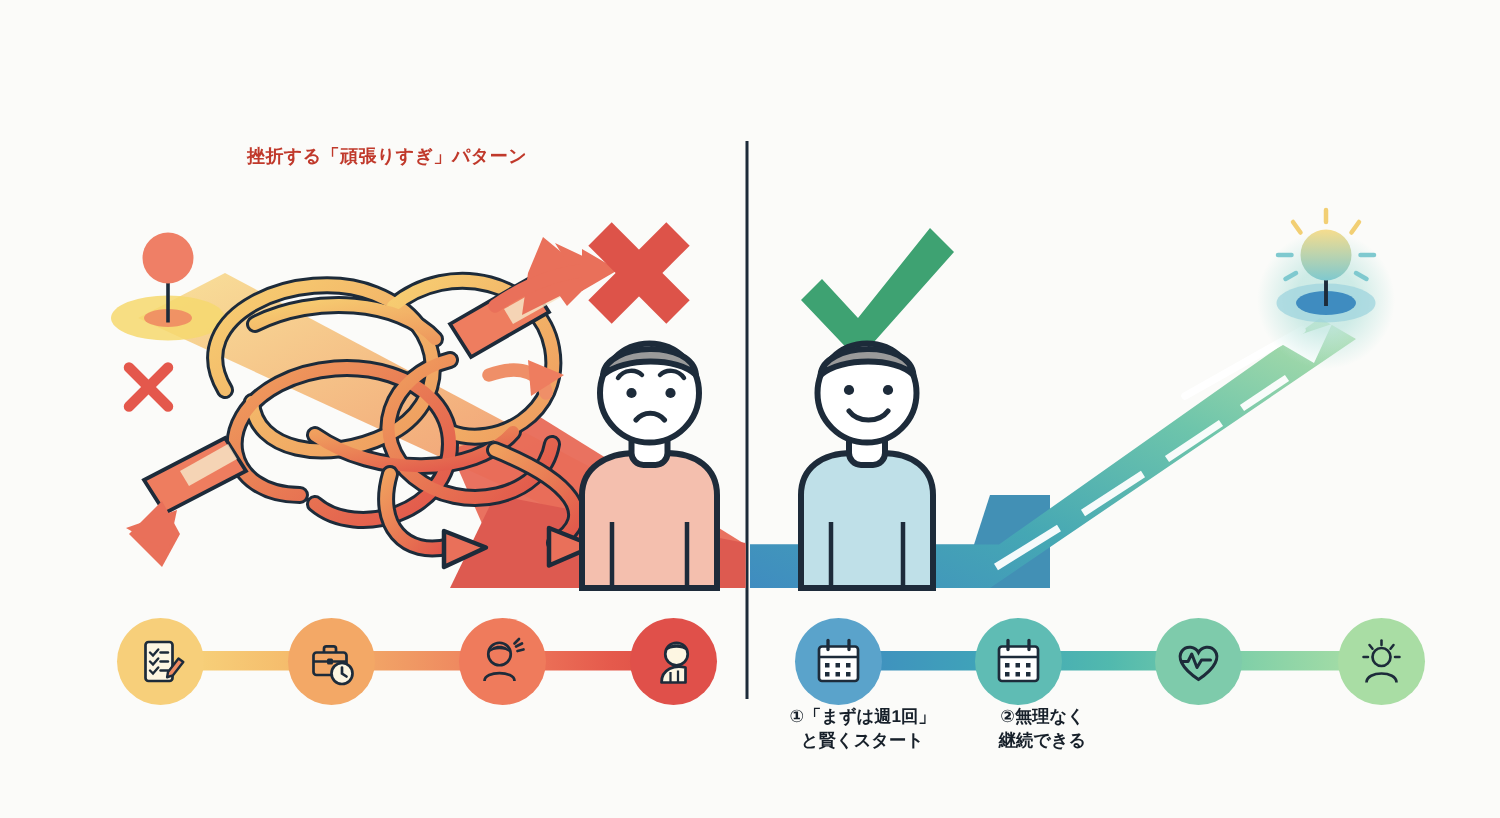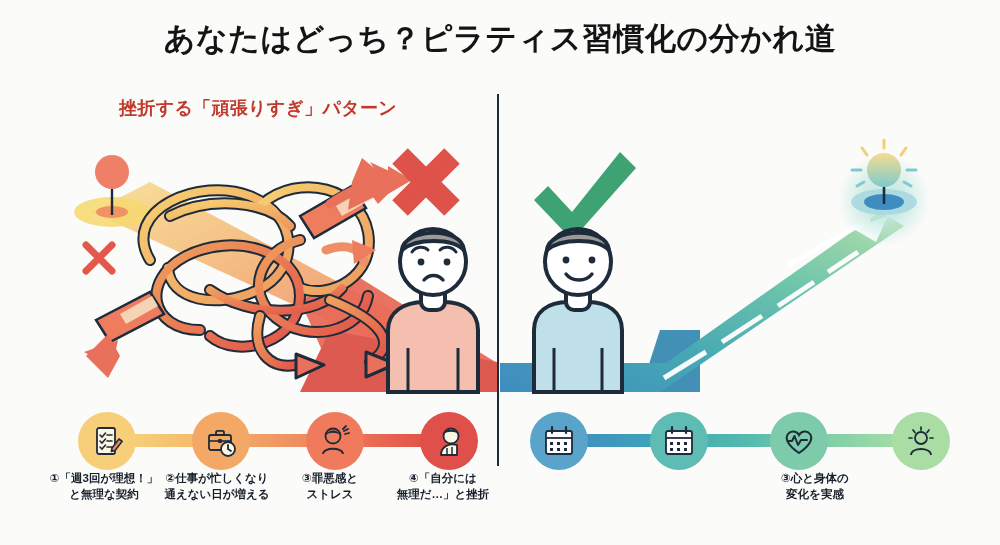--- a/index.html
+++ b/index.html
@@ -14,21 +14,21 @@
 
   
   .title{
     position:absolute;left:0;top:18px;width:1000px;text-align:center;
     font-size:31px;font-weight:700;color:#141414;letter-spacing:.5px;
   }
 
   
   .col-head{
     position:absolute;top:96px;width:420px;text-align:center;
-    font-size:18px;font-weight:700;letter-spacing:.3px;
+    font-size:12px;font-weight:700;letter-spacing:.3px;
   }
   .col-head.left{left:48px;color:#c0392b;}
   .col-head.right{left:530px;color:#2b6f95;}
 
   
   .divider{
     position:absolute;left:497px;top:94px;width:2px;height:372px;
     background:#1d2b3a;
   }
 
@@ -58,21 +58,20 @@
   .cap{
     position:absolute;top:0;width:120px;text-align:center;
     font-size:11.5px;line-height:1.42;color:#17202a;font-weight:700;
   }
 </style>
 </head>
 <body>
 
 <div id="stage">
 
-  <div class="title">あなたはどっち？ピラティス習慣化の分かれ道</div>
 
   <div class="col-head left">挫折する「頑張りすぎ」パターン</div>
 
   <div class="divider"></div>
 
   <svg class="scene" viewBox="0 0 1000 545">
     <defs>
       <linearGradient id="gRedBand" x1="0" y1="0" x2="1" y2="0">
         <stop offset="0" stop-color="#f3a583"></stop>
           <stop offset=".45" stop-color="#ed7a60"></stop>
@@ -346,39 +345,25 @@
           <line x1="17" y1="3" x2="17" y2="6"></line>
           <line x1="9" y1="6" x2="11" y2="8.5"></line>
           <line x1="25" y1="6" x2="23" y2="8.5"></line>
           <line x1="5" y1="14" x2="8" y2="14"></line>
           <line x1="29" y1="14" x2="26" y2="14"></line>
         </g>
       </svg>
     </div>
   </div>
 
-  <div class="caps left">
+
+  <div class="caps right">
     <div class="cap" style="left:0">
-      <div>①「週3回が理想！」</div>
-      <div>と無理な契約</div>
-    </div>
-    <div class="cap" style="left:113px">
-      <div>②仕事が忙しくなり</div>
-      <div>通えない日が増える</div>
-    </div>
-    <div class="cap" style="left:226px">
-      <div>③罪悪感と</div>
-      <div>ストレス</div>
-    </div>
-    <div class="cap" style="left:339px">
-      <div>④「自分には</div>
-      <div>無理だ…」と挫折</div>
+      <div>①「まずは週1回」</div>
+      <div>と賢くスタート</div>
+    </div>
+    <div class="cap" style="left:120px">
+      <div>②無理なく</div>
+      <div>継続できる</div>
     </div>
   </div>
 
-  <div class="caps right">
-    <div class="cap" style="left:240px">
-      <div>③心と身体の</div>
-      <div>変化を実感</div>
-    </div>
-  </div>
-
 </div>
 
 </body></html>

